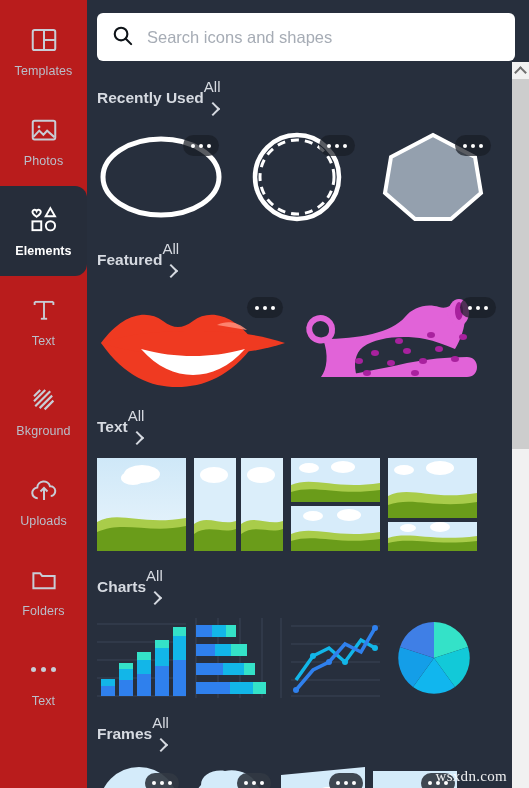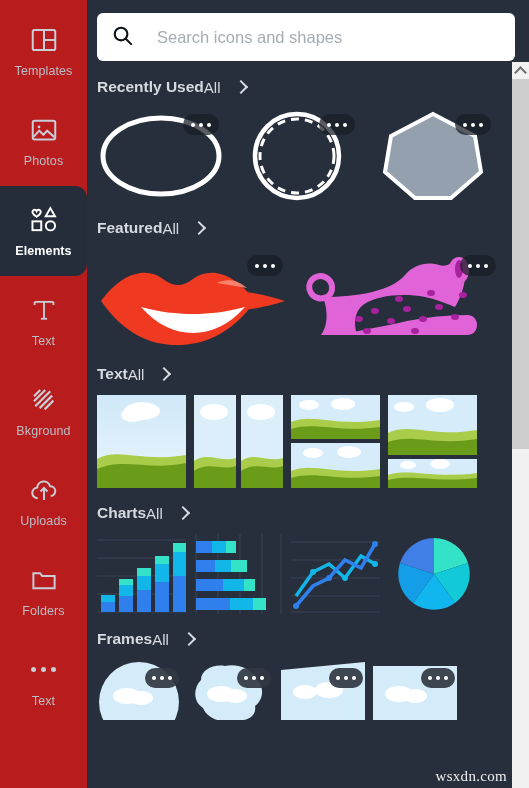--- a/index.html
+++ b/index.html
@@ -46,38 +46,38 @@
   
   .panel {
     flex: 1 1 auto; height: 788px;
     background: #272f3d;
     position: relative;
     overflow: hidden;
   }
   .search-wrap { padding: 13px 14px 0 10px; }
   .search-box {
     height: 48px; background: #ffffff; border-radius: 6px;
-    display: flex; align-items: center; padding: 0 14px; gap: 23px;
+    display: flex; align-items: center; padding: 0 14px; gap: 13px;
   }
   .search-box svg { width: 23px; height: 23px; flex: 0 0 23px; color: #0e1318; }
   .search-input {
     border: none; outline: none; background: transparent;
     font-size: 16.5px; color: #2b3441; width: 100%;
     font-family: "Liberation Sans", sans-serif;
   }
   .search-input::placeholder { color: #a6acb5; }
 
   .scroll-area { position: absolute; top: 62px; left: 0; right: 17px; bottom: 0; overflow: hidden; }
   .section { padding: 0 0 0 10px; }
   .sec-head {
     display: flex; align-items: center; 
     padding: 16px 16px 12px 0;
   }
   .sec-title { font-size: 15.5px; font-weight: bold; color: #d6dae1; }
-  .sec-all { display: flex; align-items: center; gap: 15px; cursor: pointer; }
+  .sec-all { display: flex; align-items: center; gap: 7px; cursor: pointer; flex-direction: column; }
   .sec-all-label { font-size: 15px; color: #d6dae1; }
   .chev { width: 9px; height: 15px; position: relative; }
   .chev::before {
     content: ""; position: absolute; left: 0; top: 2px;
     width: 8px; height: 8px;
     border-right: 2px solid #d6dae1; border-top: 2px solid #d6dae1;
     transform: rotate(45deg);
   }
 
   .row { display: flex; gap: 8px; }

